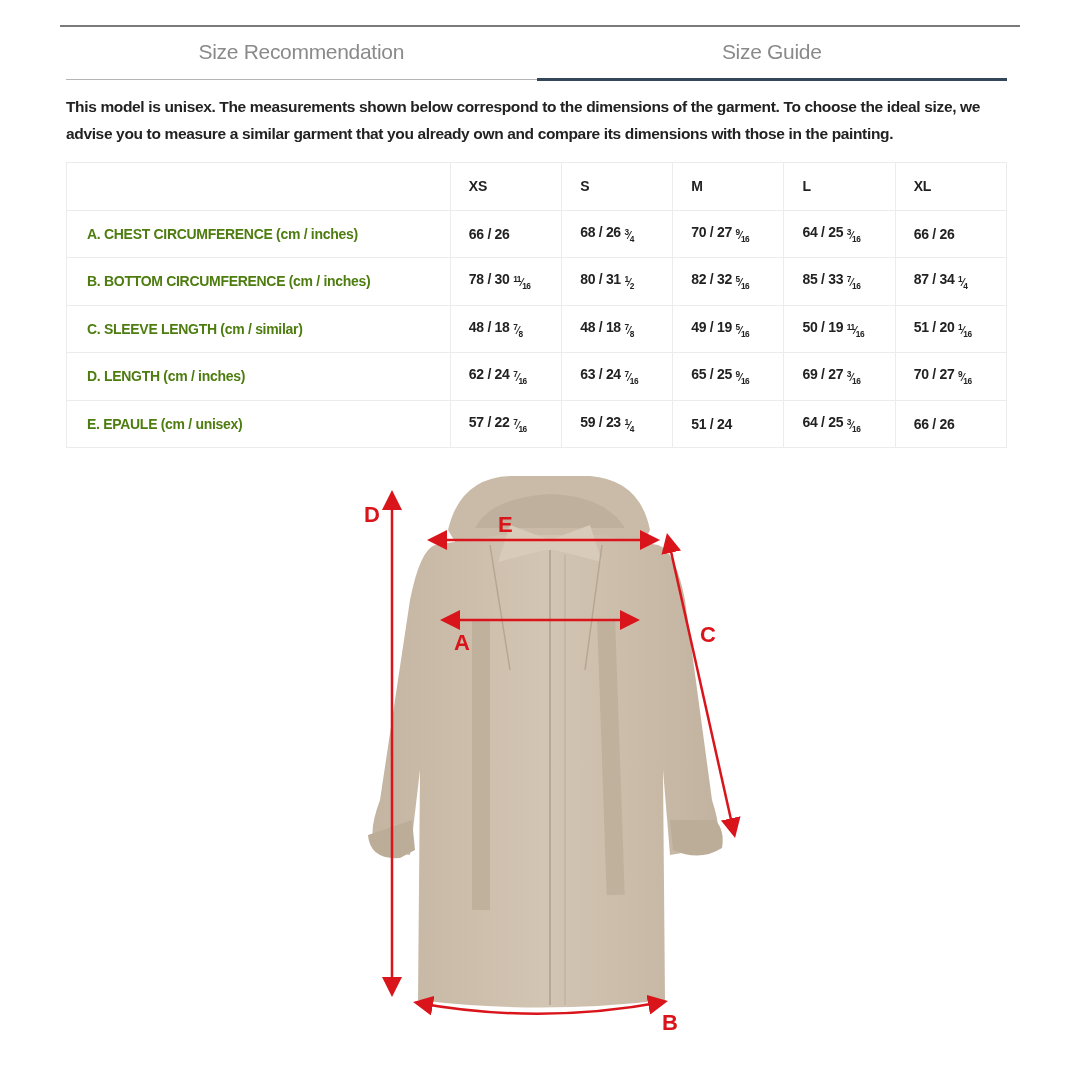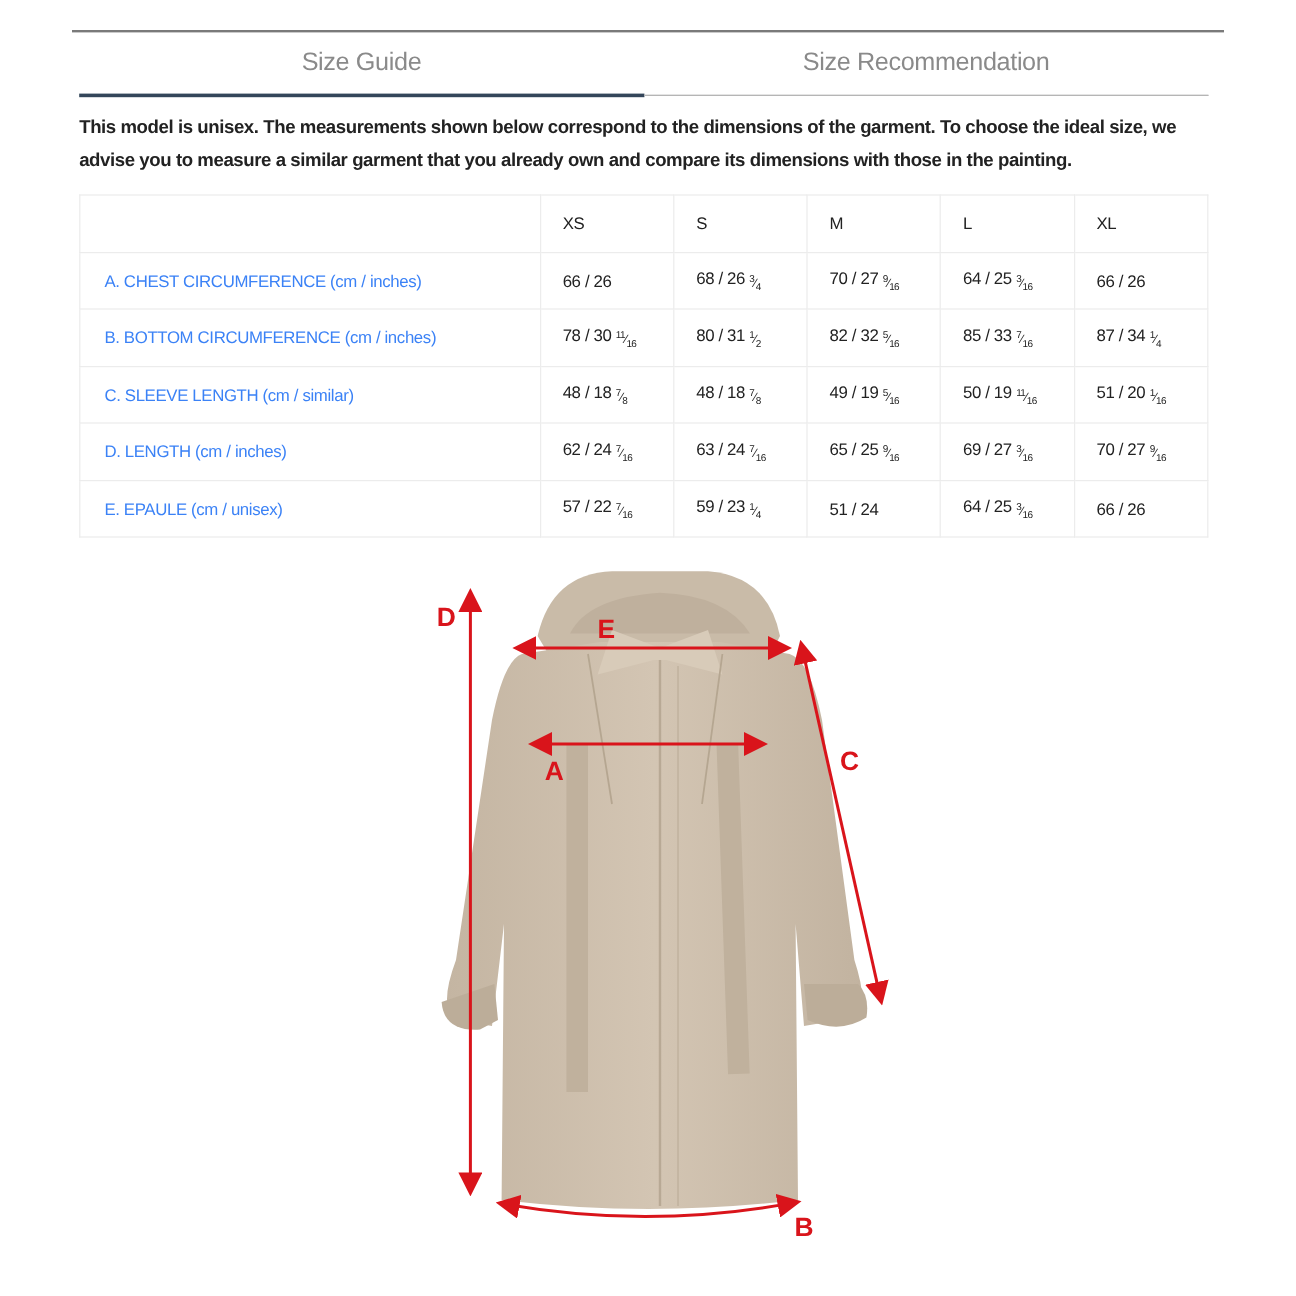--- a/index.html
+++ b/index.html
@@ -6,36 +6,36 @@
   html, body { width: 1080px; height: 1080px; background: #ffffff; overflow: hidden; }
   body { font-family: "Liberation Sans", "DejaVu Sans", sans-serif; color: #1f2a33; position: relative; }
   .top-rule { position: absolute; left: 60px; top: 25px; width: 960px; height: 2px; background: #7a7a7a; }
   .tabs { position: absolute; left: 66px; top: 34px; width: 941px; height: 46px; display: flex; }
   .tab { flex: 1; text-align: center; font-size: 21px; color: #8a8a8a; padding-top: 6px; cursor: pointer; position: relative; letter-spacing: -0.3px; }
   .tab.inactive { border-bottom: 1px solid #b5b5b5; }
   .tab.active::after { content: ""; position: absolute; left: 0; right: 0; bottom: -1px; height: 3px; background: #34465a; }
   .tab.inactive::after { content: ""; position: absolute; left: 0; right: 0; bottom: -1px; height: 1px; background: #b5b5b5; }
   .intro { position: absolute; left: 66px; top: 93px; width: 950px; font-size: 15.5px; line-height: 27px; color: #222; letter-spacing: -0.35px; font-weight: bold; }
   table.size-table { position: absolute; left: 66px; top: 162px; width: 941px; border-collapse: collapse; font-size: 14px; color: #222; }
-  table.size-table td, table.size-table th { border: 1px solid #ececec; height: 47.5px; text-align: left; font-weight: normal; vertical-align: middle; letter-spacing: -0.3px; }
+  table.size-table td, table.size-table th { border: 1px solid #ececec; height: 47.5px; text-align: left; font-weight: bold; vertical-align: middle; letter-spacing: -0.3px; }
   table.size-table th { padding-left: 18px; }
   table.size-table td { padding-left: 18px; }
-  table.size-table .label-cell { width: 396px; padding-left: 20px; color: #3b82f6; font-size: 14px; }
+  table.size-table .label-cell { width: 396px; padding-left: 20px; color: #4d7c0f; font-size: 14px; }
   table.size-table .val { width: 115px; }
   .frac { font-size: 10px; vertical-align: -2px; letter-spacing: -0.5px; }
   .diagram { position: absolute; left: 340px; top: 470px; width: 420px; height: 580px; }
 </style>
 </head>
 <body>
 
 <div class="top-rule"></div>
 
 <div class="tabs">
+  <div class="tab inactive">Size Recommendation</div>
   <div class="tab active">Size Guide</div>
-  <div class="tab inactive">Size Recommendation</div>
 </div>
 
 <p class="intro">This model is unisex. The measurements shown below correspond to the dimensions of the garment. To choose the ideal size, we advise you to measure a similar garment that you already own and compare its dimensions with those in the painting.</p>
 
 <table class="size-table">
   <thead>
     <tr>
       <th class="label-cell"></th>
       <th class="val">XS</th>
       <th class="val">S</th>

